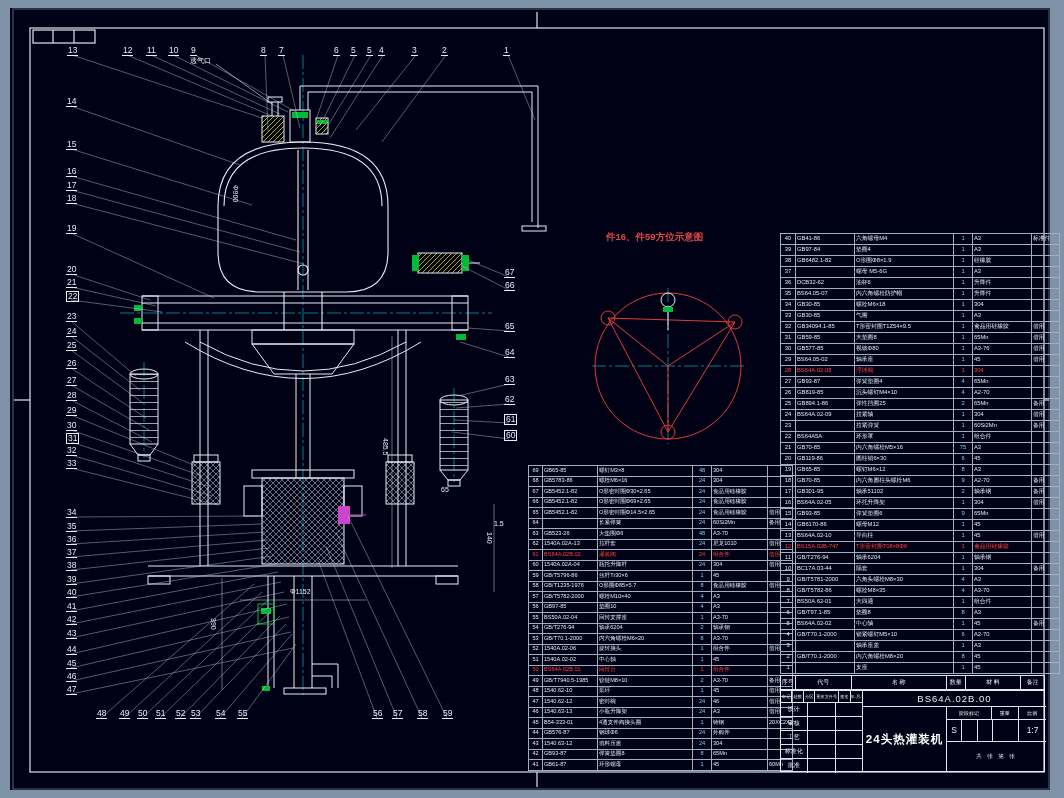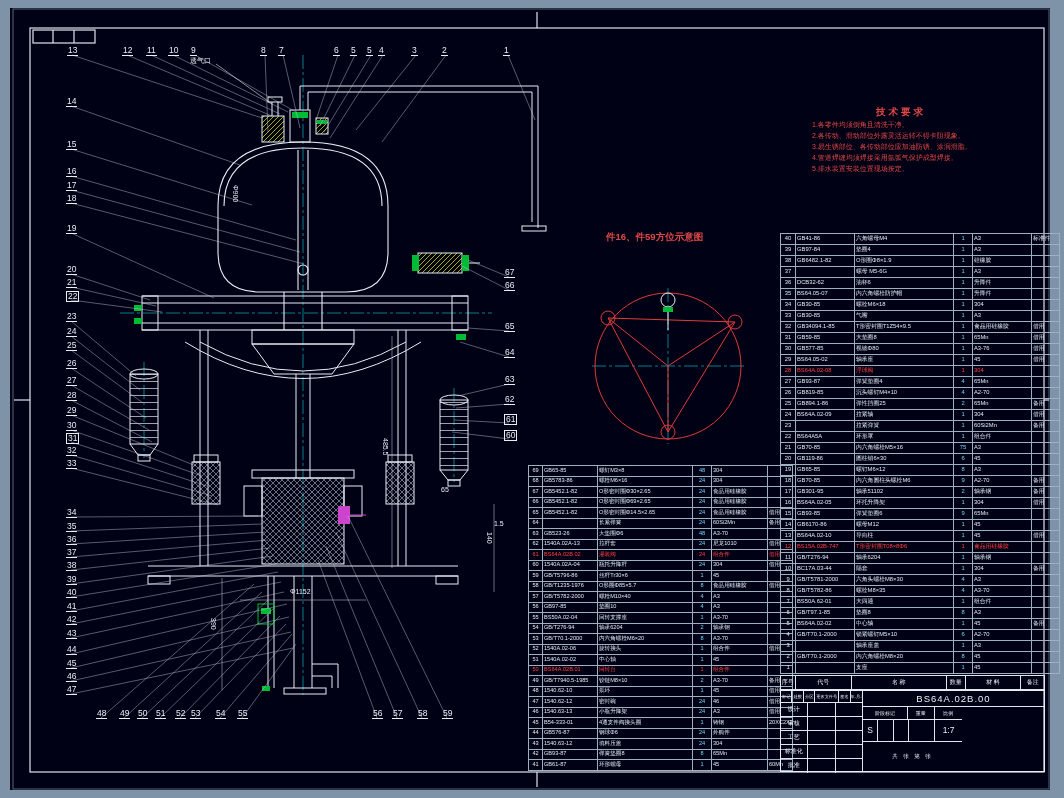--- a/index.html
+++ b/index.html
@@ -378,28 +378,20 @@
       <span class="dim" style="left: 190px; top: 56px;">透气口</span>
       <span class="dim v" style="left: 232px; top: 185px;">Φ900</span>
       <span class="dim" style="left: 290px; top: 588px;">Φ1152</span>
       <span class="dim v" style="left: 210px; top: 618px;">390</span>
       <span class="dim v" style="left: 382px; top: 438px;">485.5</span>
       <span class="dim v" style="left: 486px; top: 532px;">140</span>
       <span class="dim" style="left: 441px; top: 486px;">65</span>
       <span class="dim" style="left: 494px; top: 520px;">1.5</span>
     </div>
 
-  <div class="techreq">
-    <div class="t">技术要求</div>
-    <div>1.各零件均须倒角且清洗干净。</div>
-    <div>2.各传动、滑动部位外露灵活运转不得卡阻现象。</div>
-    <div>3.易生锈部位、各传动部位应加油防锈、涂润滑脂。</div>
-    <div>4.管道焊缝均须焊接采用氩弧气保护成型焊接。</div>
-    <div>5.排水装置安装位置现场按定。</div>
-  </div>
 
   <div class="detail-title">件16、件59方位示意图</div>
 
   <table class="bom" id="bom-left" style="left:528px;top:465px;width:250px;">
       <tbody>
         <tr>
           <td class="ctr" style="width: 13px;">69</td>
           <td style="width: 52px;">GB65-85</td>
           <td style="width: 92px;">螺钉M3×8</td>
           <td class="ctr qty" style="width: 18px;">48</td>
@@ -998,20 +990,21 @@
         </div>
       <div class="tb-rolerow" style="border-bottom:none">
           <span class="rl">批准</span>
           <span class="b1"></span>
           <span class="b2"></span>
         </div>
     </div>
     <div class="tb-right">
       <div class="tb-num">BS64A.02B.00</div>
       <div class="tb-mid">
+        <div class="tb-name">24头热灌装机</div>
         <div class="tb-misc">
           <div class="tb-lblrow">
             <span class="w45">阶段标记</span>
             <span class="w26">重量</span>
             <span class="w28">比例</span>
           </div>
           <div class="tb-valrow">
             <span class="w15">S</span>
             <span class="w15"></span>
             <span class="w15"></span>

